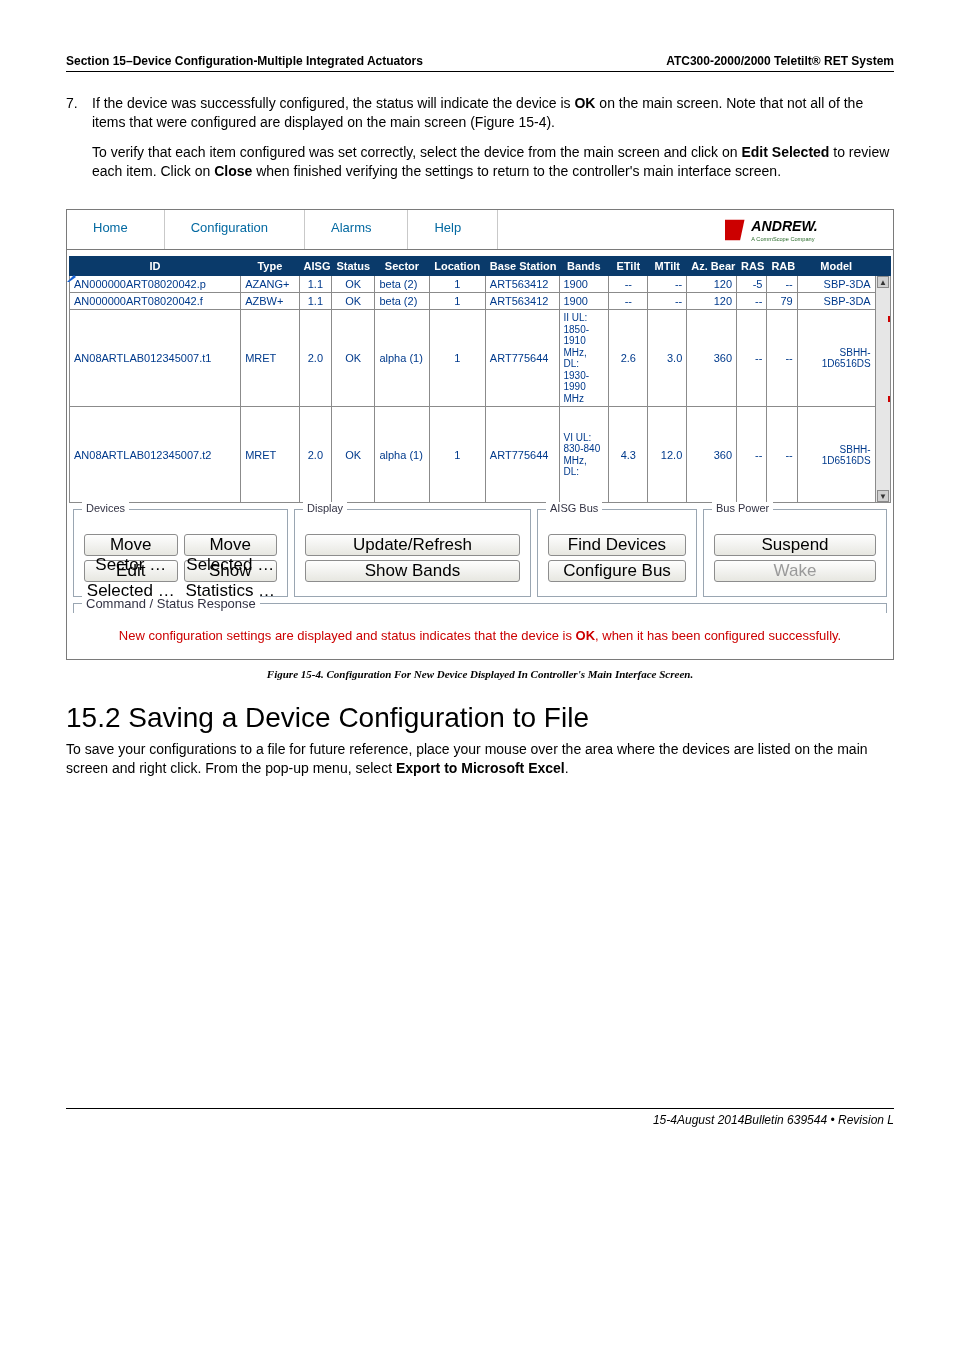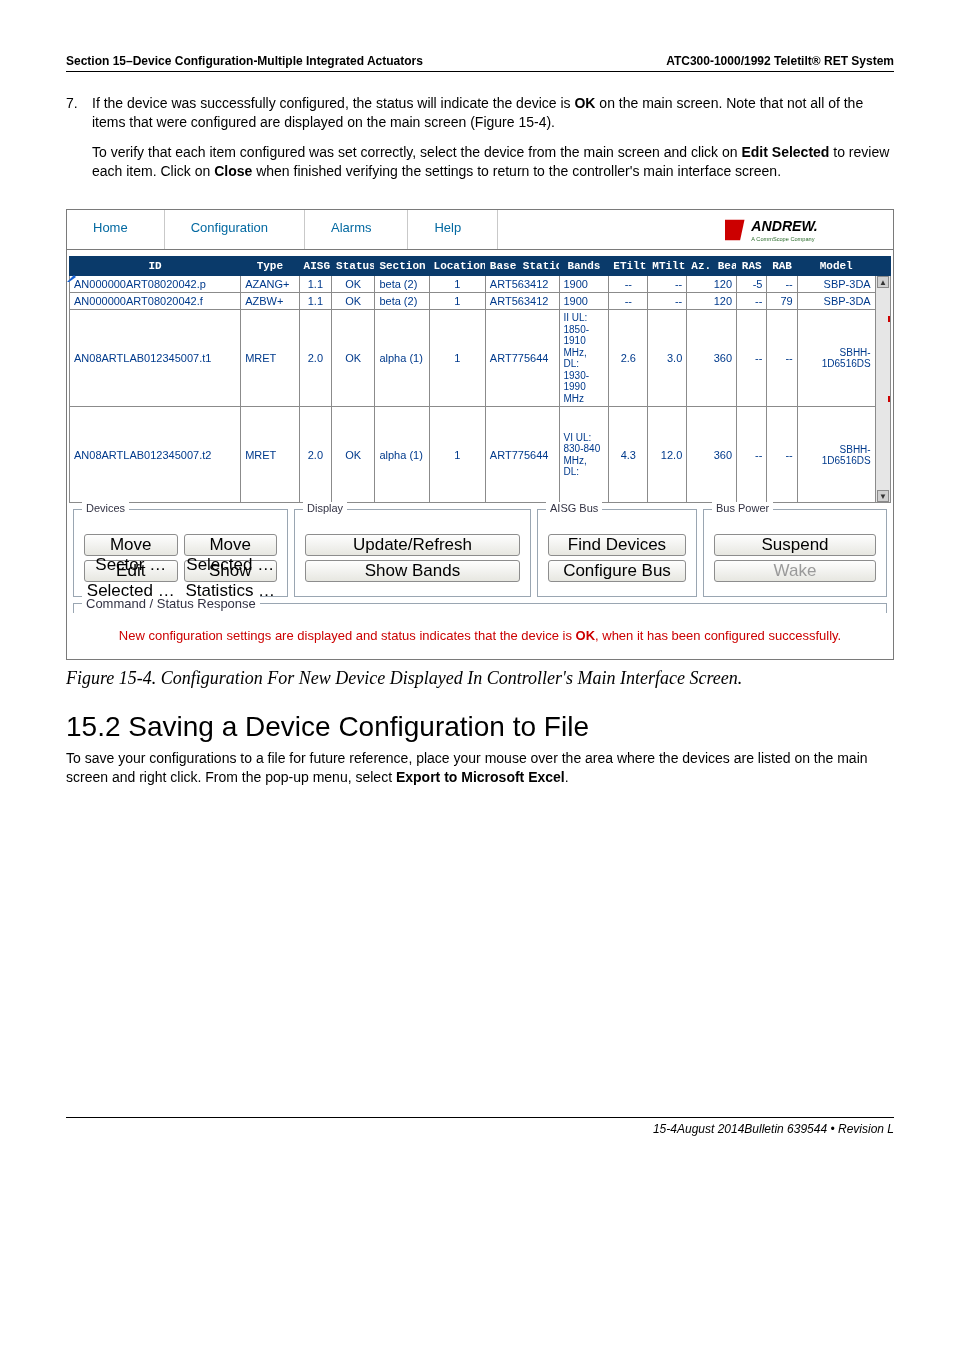--- a/index.html
+++ b/index.html
@@ -14,21 +14,21 @@
 
   .app-frame { margin: 18px 0 8px 0; border: 1px solid #7a7a7a; background: #fff; }
   .app-menu { display: flex; align-items: stretch; border-bottom: 1px solid #7a7a7a; height: 40px; font-size: 13px; }
   .app-menu .mitem { padding: 10px 36px 0 26px; color: #0369a1; border-right: 1px solid #c9c9c9; }
   .app-menu .spacer { flex: 1; }
   .app-menu .brand { display: flex; align-items: center; padding: 0 8px; }
   .brand svg { height: 32px; }
 
   .grid-wrap { padding: 6px 2px 6px 2px; }
   table.grid { border-collapse: collapse; width: 100%; table-layout: fixed; font-size: 11px; }
-  table.grid th { background: #0a3a6a; color: #fff; font-weight: bold; border: 1px solid #0a3a6a; padding: 3px 4px; text-align: center; white-space: nowrap; overflow: hidden; font-family: Liberation Mono, monospace; }
+  table.grid th { background: #0a3a6a; color: #fff; font-weight: bold; border: 1px solid #0a3a6a; padding: 3px 4px; text-align: center; white-space: nowrap; overflow: hidden; }
   table.grid td { border: 1px solid #8b8b8b; padding: 2px 4px; color: #003a8c; vertical-align: middle; overflow: hidden; }
   table.grid td.center { text-align: center; }
   table.grid td.right { text-align: right; }
   table.grid tr.tall td { height: 96px; }
   .sb-cell { width: 14px; background: #e6e6e6; position: relative; }
   .sb-cell .arrow { position: absolute; left: 1px; right: 1px; height: 12px; background: #d0d0d0; border: 1px solid #8a8a8a; display:flex; align-items:center; justify-content:center; font-size:8px; color:#333;}
   .sb-cell .arrow.up { top: 0; }
   .sb-cell .arrow.down { bottom: 0; }
   .red-tick { position:absolute; right:-1px; width:3px; background:#c00; }
   .blue-pen { position:absolute; left:0; top:0; width:10px; height:10px; }
@@ -39,21 +39,21 @@
   .panel.devices { width: 215px; }
   .panel.display { width: 237px; margin-left: 6px; }
   .panel.aisg { width: 160px; margin-left: 6px; }
   .panel.bus { flex: 1; margin-left: 6px; }
   .xpbtn { display:block; width:100%; height:22px; margin: 4px 0; background: linear-gradient(#fefefe,#e7e7e1); border:1px solid #8d8d8d; border-radius:3px; font-size:17px; text-align:center; line-height:20px; color:#000; }
   .xpbtn.disabled { color: #9a9a9a; }
   .cmd-legend-wrap { border:1px solid #9aa6b2; margin: 0 6px 6px 6px; position:relative; height: 10px; border-bottom:none;}
   .cmd-legend-wrap .legend { position:absolute; top:-8px; left:8px; background:#fff; padding:0 4px; font-size:13px; color:#334;}
   .status-line { color:#c00; font-size:13px; text-align:center; padding: 8px 6px 14px 6px; line-height:1.35;}
 
-  .fig-caption { font-style: italic; font-size: 18px; margin: 6px 0 22px 0; font-family: Georgia, 'Times New Roman', serif; }
+  .fig-caption { font-style: italic; text-align: center; font-size: 11px; margin: 6px 0 22px 0; font-family: Georgia, 'Times New Roman', serif; font-weight: bold; }
 
   h2.section { font-family: Liberation Sans, sans-serif; font-weight: normal; font-size: 28px; margin-bottom: 6px; }
   .section-body { font-size: 14px; line-height: 1.38; }
 
   .footer-line { border-top: 1px solid #000; margin-top: 330px; padding-top: 4px; display:flex; justify-content: flex-end; font-size: 12px; font-style: italic; }
 
   
   col.c-id   { width: 158px; }
   col.c-type { width: 54px; }
   col.c-aisg { width: 30px; }
@@ -70,21 +70,21 @@
   col.c-model{ width: 72px; }
   col.c-sb   { width: 14px; }
 </style>
 </head>
 <body>
 
 <div class="page">
 
   <div class="hdr-line">
     <span>Section 15–Device Configuration-Multiple Integrated Actuators</span>
-    <span>ATC300-1000/1992 Teletilt® RET System</span>
+    <span>ATC300-2000/2000 Teletilt® RET System</span>
   </div>
 
   <div class="body-text">
     <div class="numrow">
       <div class="num">7.</div>
       <div class="para">
         <p>
           <span>If the device was successfully configured, the status will indicate the device is </span><b>OK</b><span> on the main screen. Note that not all of the items that were configured are displayed on the main screen (Figure 15-4).</span>
         </p>
         <p>
@@ -131,21 +131,21 @@
             <col class="c-rab">
             <col class="c-model">
             <col class="c-sb">
         </colgroup>
         <thead>
           <tr>
             <th>ID</th>
             <th>Type</th>
             <th>AISG</th>
             <th>Status</th>
-            <th>Section</th>
+            <th>Sector</th>
             <th>Location</th>
             <th>Base Station ID</th>
             <th>Bands</th>
             <th>ETilt</th>
             <th>MTilt</th>
             <th>Az. Bearing</th>
             <th>RAS</th>
             <th>RAB</th>
             <th>Model</th>
             <th class="sb-cell" style="background:#0a3a6a;"></th>

